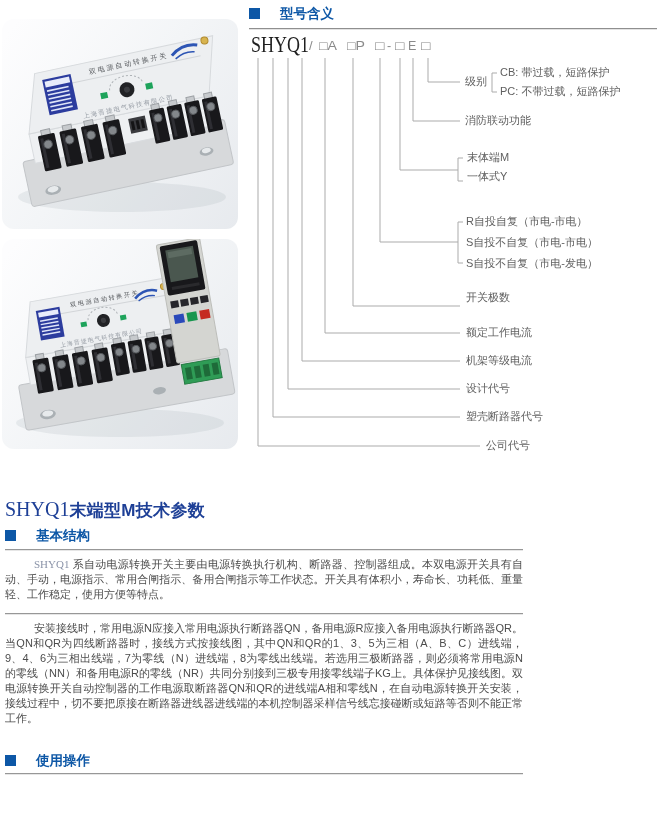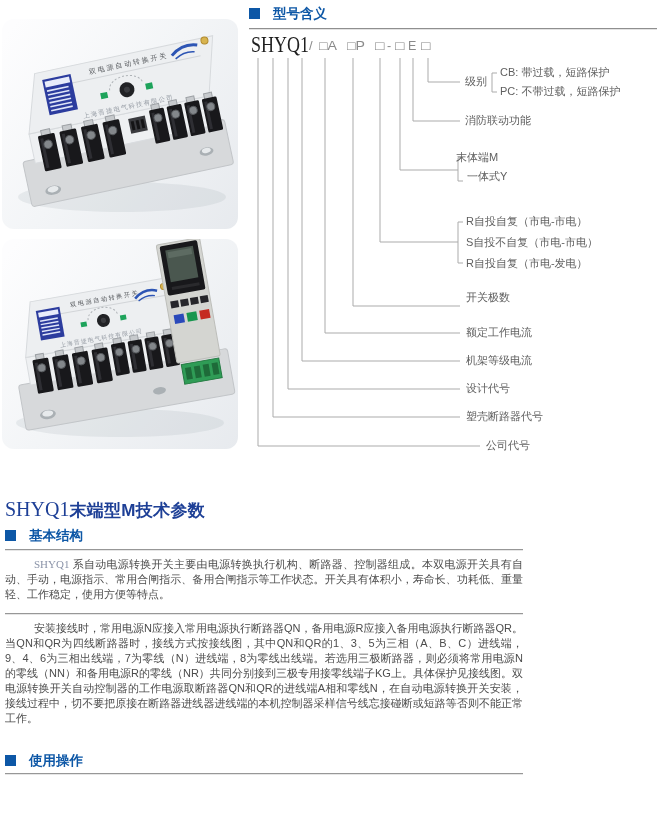--- a/index.html
+++ b/index.html
@@ -15,21 +15,21 @@
   .photo-card{
     position:absolute;left:2px;width:236px;height:210px;border-radius:12px;
     background:linear-gradient(128deg,#fdfdfe 4%,#f3f5f7 48%,#e7eaee 100%);
     overflow:hidden;
   }
   .photo1{top:19px}
   .photo2{top:239px}
 
   
   .diagram{position:absolute;left:245px;top:0;width:415px;height:480px;}
-  .sec-head{display:flex;align-items:center;gap:13px;font-size:13.5px;font-weight:bold;color:#0d57a6;line-height:1;}
+  .sec-head{display:flex;align-items:center;gap:20px;font-size:13.5px;font-weight:bold;color:#0d57a6;line-height:1;}
   .sec-head .bullet{width:11px;height:11px;background:#0d57a6;flex:none;}
   .diagram .sec-head{position:absolute;left:4px;top:7px;}
   .diagram .rule{position:absolute;left:4px;right:3px;top:28px;border-top:1px solid #8f8f8f;box-shadow:0 1px 0 #e3e3e3;}
   .tree-svg{position:absolute;left:0;top:0;}
   .b-label{position:absolute;font-size:11px;color:#5f5f5f;white-space:nowrap;line-height:13px;}
 
   
   .content{position:absolute;left:0;top:499px;width:528px;padding:0 5px;box-sizing:border-box;}
   .page-title{font-size:17px;font-weight:bold;color:#1d3f96;line-height:21px;letter-spacing:.3px;}
   .page-title .tm{font-family:"Liberation Serif",serif;font-weight:normal;font-size:20px;letter-spacing:0;}
@@ -318,25 +318,25 @@
         <path d="M168 58 V121 H215"></path>
         <path d="M183 58 V82 H215"></path>
         <path d="M252 73 H247 V92 H252"></path>
       </g>
     </svg>
 
     <span class="b-label" style="left:220px;top:75px">级别</span>
     <span class="b-label" style="left:255px;top:66px">CB: 带过载，短路保护</span>
     <span class="b-label" style="left:255px;top:85px">PC: 不带过载，短路保护</span>
     <span class="b-label" style="left:220px;top:114px">消防联动功能</span>
-    <span class="b-label" style="left:211px;top:151px">末体端M</span>
+    <span class="b-label" style="left:222px;top:151px">末体端M</span>
     <span class="b-label" style="left:222px;top:170px">一体式Y</span>
     <span class="b-label" style="left:221px;top:215px">R自投自复（市电-市电）</span>
     <span class="b-label" style="left:221px;top:236px">S自投不自复（市电-市电）</span>
-    <span class="b-label" style="left:221px;top:257px">R自投自复（市电-发电）</span>
+    <span class="b-label" style="left:221px;top:257px">S自投不自复（市电-发电）</span>
     <span class="b-label" style="left:221px;top:291px">开关极数</span>
     <span class="b-label" style="left:221px;top:326px">额定工作电流</span>
     <span class="b-label" style="left:221px;top:354px">机架等级电流</span>
     <span class="b-label" style="left:221px;top:382px">设计代号</span>
     <span class="b-label" style="left:221px;top:410px">塑壳断路器代号</span>
     <span class="b-label" style="left:241px;top:439px">公司代号</span>
   </div>
 
   <div class="content">
     <div class="page-title">

